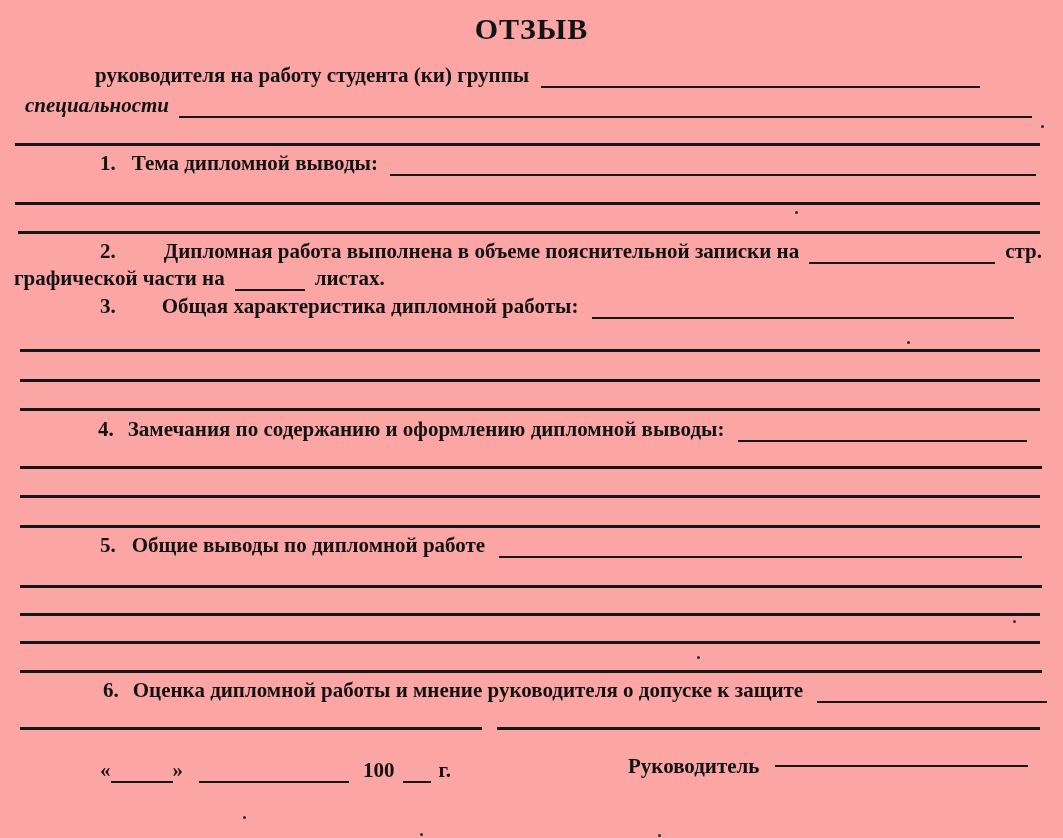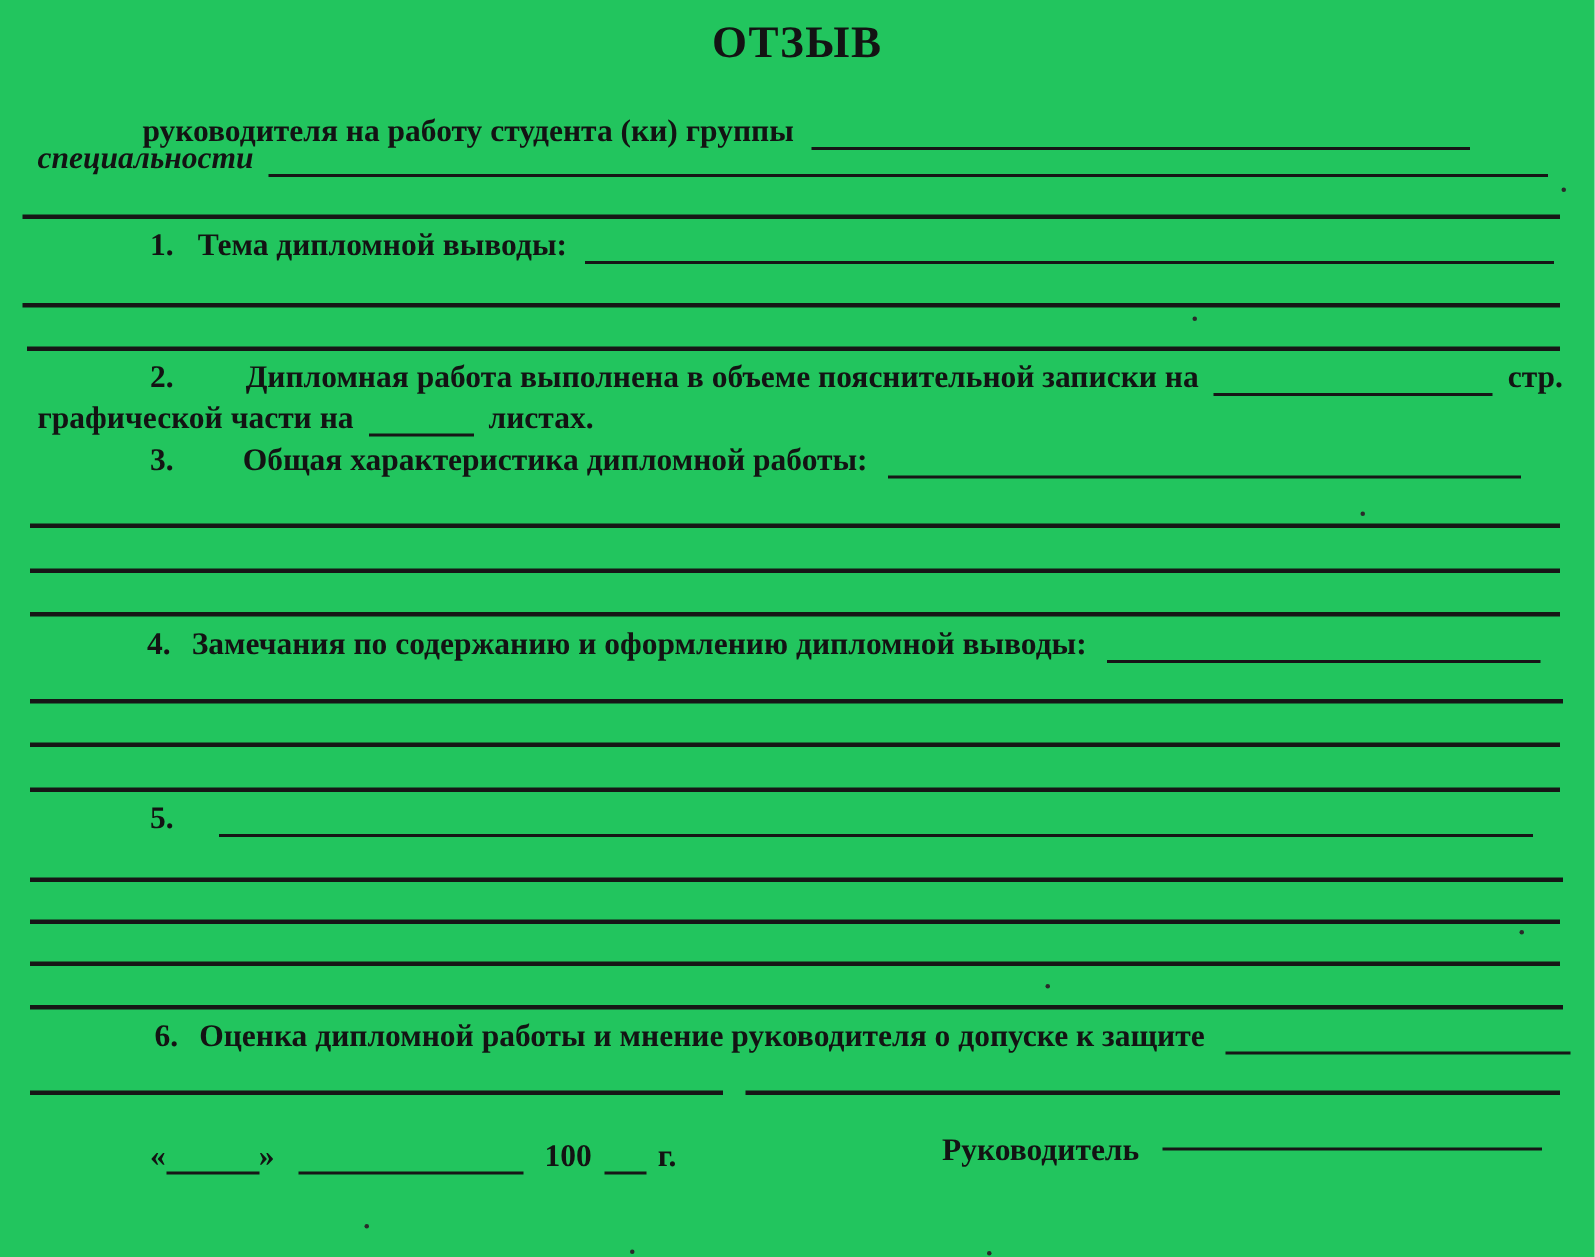--- a/index.html
+++ b/index.html
@@ -1,19 +1,19 @@
 <!DOCTYPE html>
 <html><head>
 <meta charset="utf-8">
 <style>
   html,body{margin:0;padding:0;background:#e8e8e8;}
   .page{
     position:relative;
     width:1063px;height:838px;
-    background:#22c55e;
+    background:#fca5a5;
     font-family:"Liberation Serif","DejaVu Serif",serif;
     font-weight:700;
     color:#131313;
     overflow:hidden;
   }
   .title{
     position:absolute;top:12px;left:0;width:100%;
     text-align:center;font-size:30px;letter-spacing:1px;
   }
   .row{
@@ -35,21 +35,21 @@
     position:absolute;width:3px;height:3px;background:#2a2a2a;border-radius:50%;
   }
 </style>
 </head>
 <body>
 
 <div class="page">
 
   <div class="title">ОТЗЫВ</div>
 
-  <div class="row" style="top:62px;left:95px;width:885px;margin-top:12px;">
+  <div class="row" style="top:62px;left:95px;width:885px;">
     <span>руководителя на работу студента (ки) группы</span>
     <span class="ul" style="margin-left:12px;"></span>
   </div>
 
   <div class="row" style="top:92px;left:25px;width:1007px;font-style:italic;">
     <span>специальности</span>
     <span class="ul" style="margin-left:10px;"></span>
   </div>
 
   <div class="rule" style="top:143px;left:15px;width:1025px;"></div>
@@ -63,21 +63,21 @@
   <div class="rule" style="top:202px;left:15px;width:1025px;"></div>
   <div class="rule" style="top:231px;left:18px;width:1022px;"></div>
 
   <div class="row" style="top:238px;left:100px;width:942px;">
     <span class="num" style="margin-right:48px;">2.</span>
     <span>Дипломная работа выполнена в объеме пояснительной записки на</span>
     <span class="ul" style="margin-left:10px;margin-right:10px;"></span>
     <span>стр.</span>
   </div>
 
-  <div class="row" style="top:265px;left:25px;font-family:Liberation Serif, serif;">
+  <div class="row" style="top:265px;left:14px;font-family:Liberation Serif, serif;">
     <span>графической части на</span>
     <span class="ul fixed" style="width:70px;margin:0 10px;"></span>
     <span>листах.</span>
   </div>
 
   <div class="row" style="top:293px;left:100px;width:914px;">
     <span class="num" style="margin-right:46px;">3.</span>
     <span>Общая характеристика дипломной работы:</span>
     <span class="ul" style="margin-left:14px;"></span>
   </div>
@@ -91,20 +91,21 @@
     <span>Замечания по содержанию и оформлению дипломной выводы:</span>
     <span class="ul" style="margin-left:14px;"></span>
   </div>
 
   <div class="rule" style="top:466px;left:20px;width:1022px;"></div>
   <div class="rule" style="top:495px;left:20px;width:1020px;"></div>
   <div class="rule" style="top:525px;left:20px;width:1020px;"></div>
 
   <div class="row" style="top:532px;left:100px;width:922px;">
     <span class="num" style="margin-right:16px;">5.</span>
+    <span>Общие выводы по дипломной работе</span>
     <span class="ul" style="margin-left:14px;"></span>
   </div>
 
   <div class="rule" style="top:585px;left:20px;width:1022px;"></div>
   <div class="rule" style="top:613px;left:20px;width:1020px;"></div>
   <div class="rule" style="top:641px;left:20px;width:1020px;"></div>
   <div class="rule" style="top:670px;left:20px;width:1022px;"></div>
 
   <div class="row" style="top:677px;left:103px;width:944px;">
     <span class="num" style="margin-right:14px;">6.</span>

